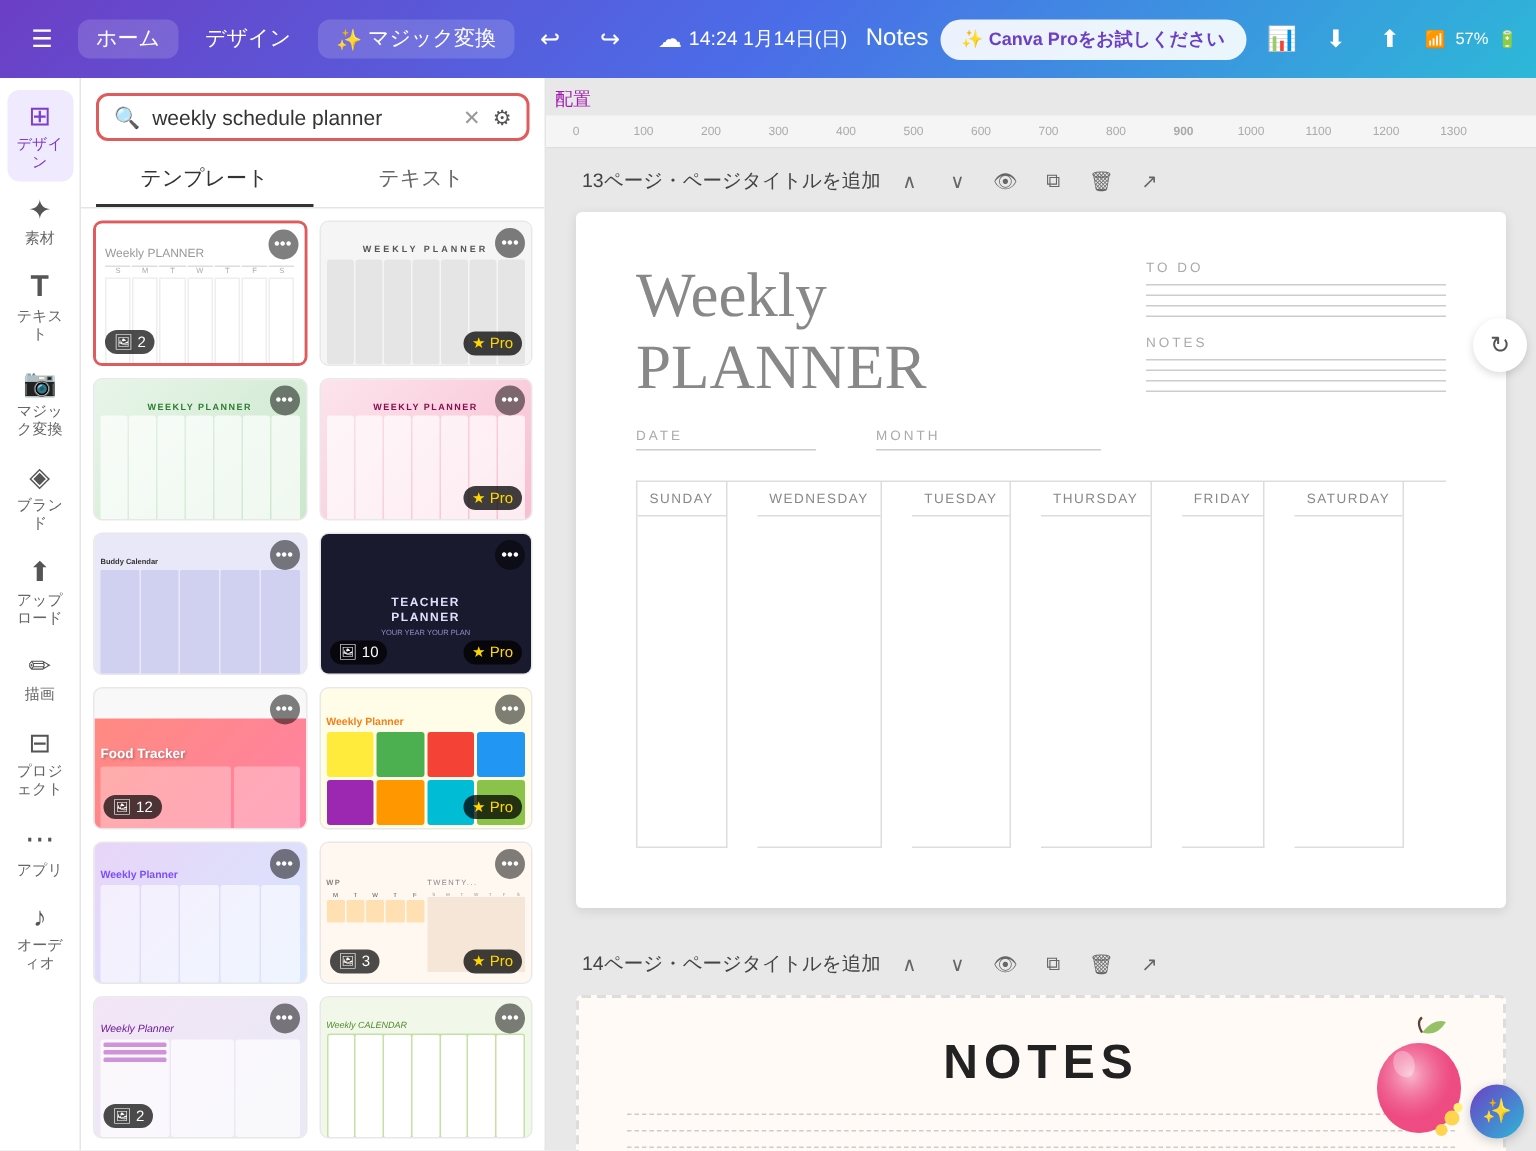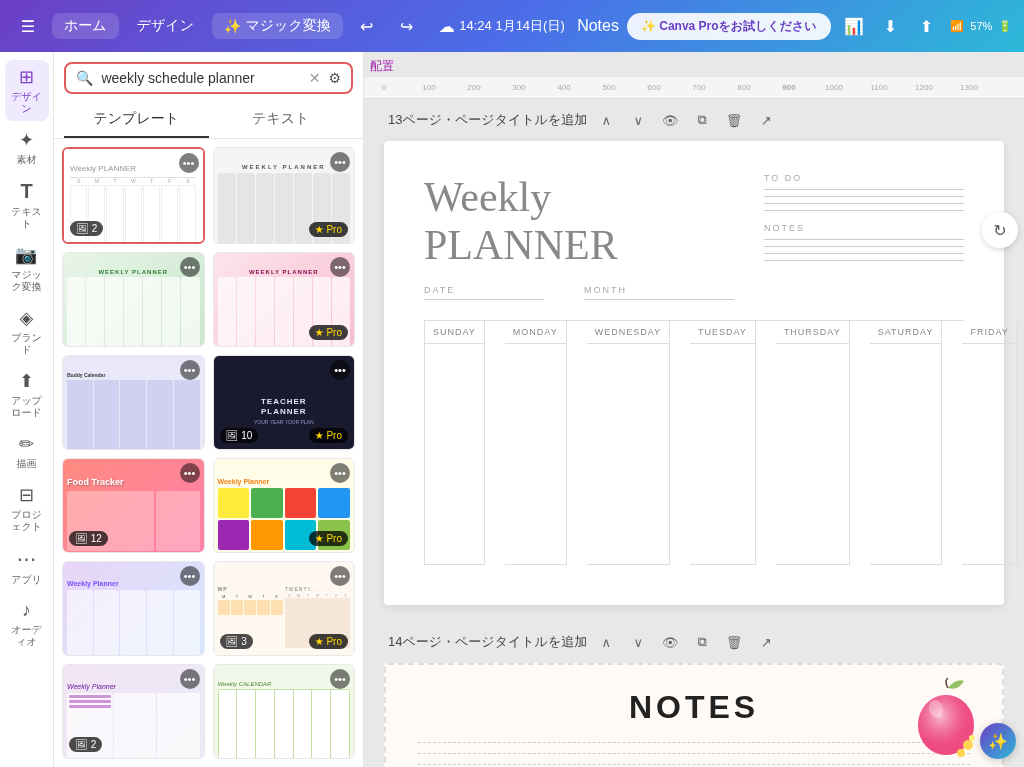--- a/index.html
+++ b/index.html
@@ -647,21 +647,21 @@
         </div>
         <div class="tpl-badge">
           <span>🖼</span>
             <span>10</span>
         </div>
         <div class="tpl-pro-badge">★ Pro</div>
         <div class="tpl-menu-btn">•••</div>
       </div>
 
       <div class="tpl-item">
-        <div class="tpl-img" style="background:linear-gradient(135deg,#ff8a80,#ff80ab);">
+        <div class="tpl-img" style="background:linear-gradient(135deg,#ff8a80,#ff80ab);margin-top:20px;">
           <div style="width:100%;padding:4px;">
             <div style="font-size:9px;color:white;font-weight:700;margin-bottom:4px;text-shadow:1px 1px 2px rgba(0,0,0,0.3);">Food Tracker</div>
             <div style="display:flex;gap:2px;">
               <div style="flex:2;background:rgba(255,255,255,0.3);height:60px;border-radius:2px;"></div>
               <div style="flex:1;background:rgba(255,255,255,0.3);height:60px;border-radius:2px;"></div>
             </div>
           </div>
         </div>
         <div class="tpl-badge">
           <span>🖼</span>
@@ -861,41 +861,37 @@
               </div>
             </div>
           </div>
 
           <div class="wp-day-grid">
             <div class="wp-day-cell">
               <div class="wp-day-header">SUNDAY</div>
               <div class="wp-day-body"></div>
             </div>
             <div class="wp-day-cell">
-              <div class="wp-day-header">MONDAY</div>
-              <div class="wp-day-body"></div>
-            </div>
-            <div class="wp-day-cell">
               <div class="wp-day-header">WEDNESDAY</div>
               <div class="wp-day-body"></div>
             </div>
             <div class="wp-day-cell">
               <div class="wp-day-header">TUESDAY</div>
               <div class="wp-day-body"></div>
             </div>
             <div class="wp-day-cell">
               <div class="wp-day-header">THURSDAY</div>
               <div class="wp-day-body"></div>
             </div>
             <div class="wp-day-cell">
+              <div class="wp-day-header">FRIDAY</div>
+              <div class="wp-day-body"></div>
+            </div>
+            <div class="wp-day-cell">
               <div class="wp-day-header">SATURDAY</div>
-              <div class="wp-day-body"></div>
-            </div>
-            <div class="wp-day-cell">
-              <div class="wp-day-header">FRIDAY</div>
               <div class="wp-day-body"></div>
             </div>
           </div>
         </div>
       </div>
 
       <div class="page-section">
         <div class="page-header">
           <span style="font-size:13px;color:#444;">14ページ・ページタイトルを追加</span>
           <div class="page-header-actions">

